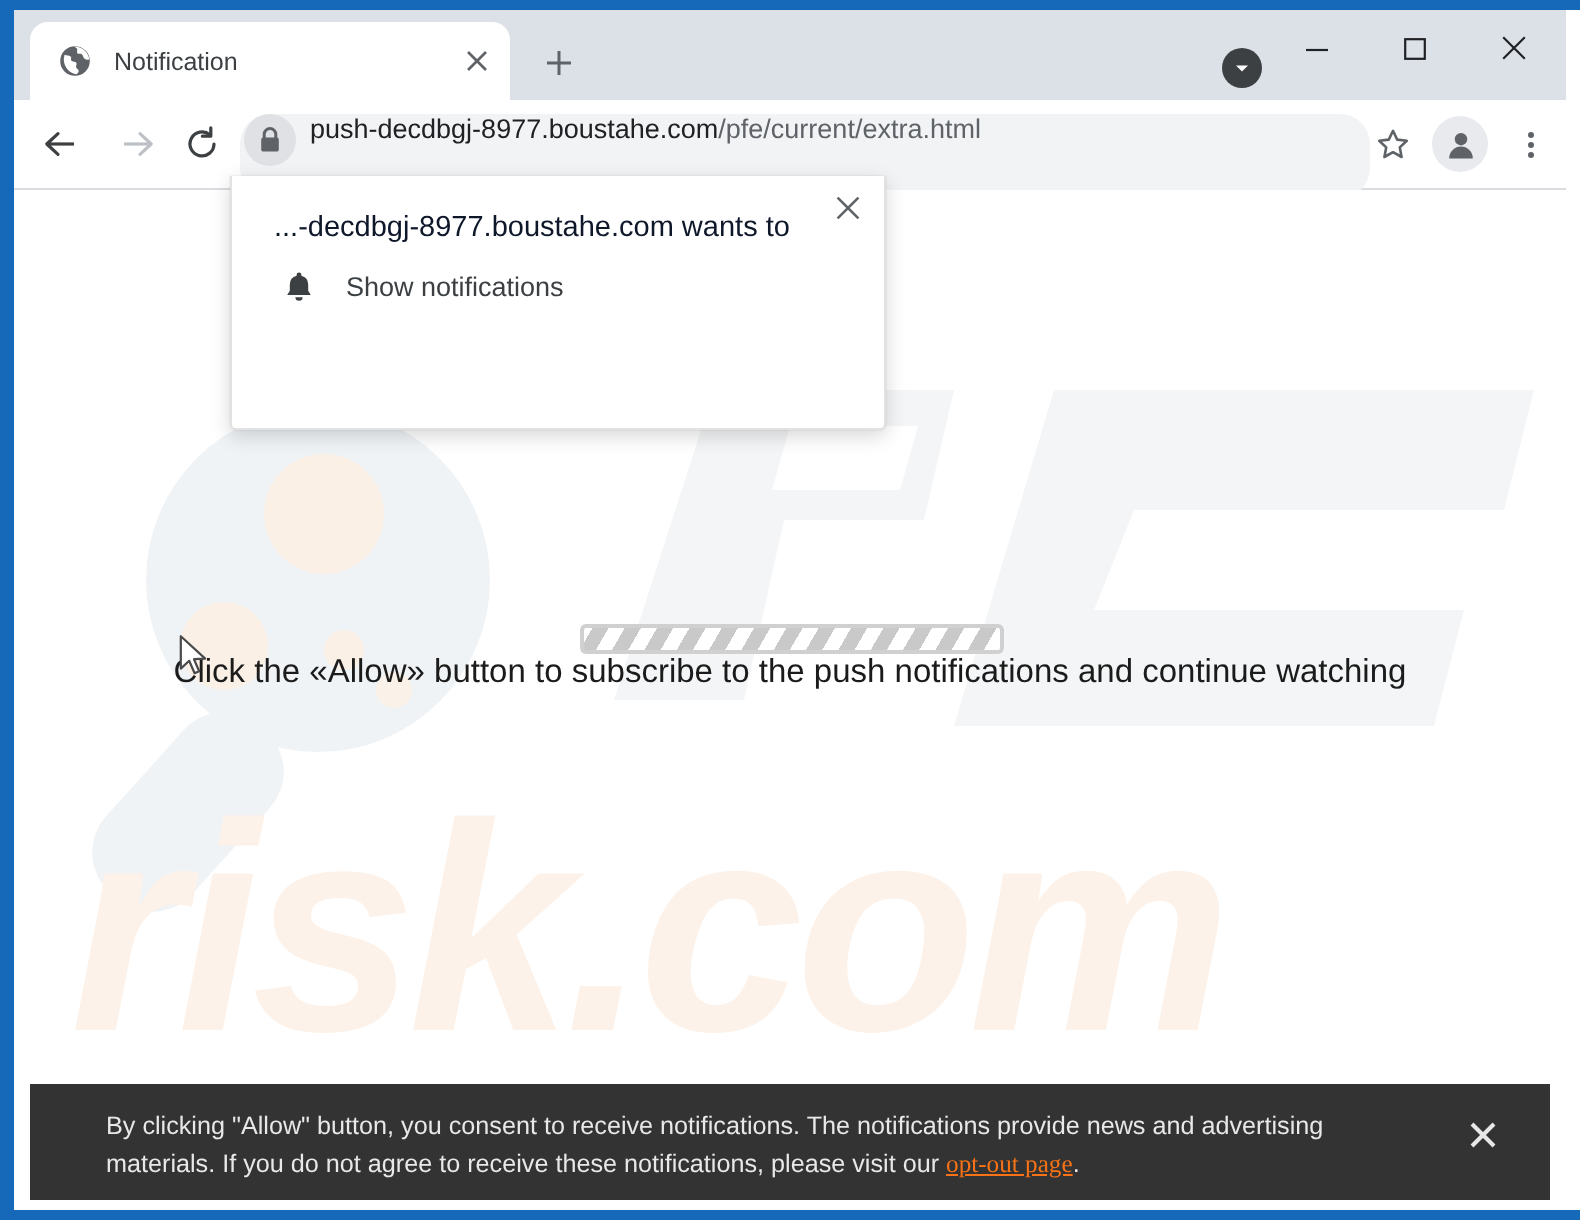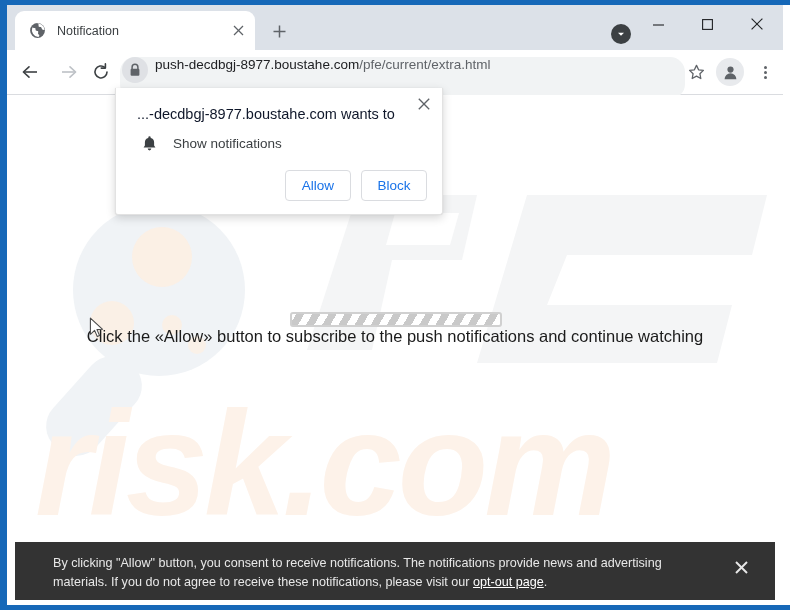--- a/index.html
+++ b/index.html
@@ -247,22 +247,23 @@
   }
   #consent-text {
     position: absolute;
     left: 38px; top: 12px;
     width: 660px;
     font-size: 12.6px;
     line-height: 19px;
     color: #e8e8e8;
   }
   #consent-optout-link {
-    color: #ffffff;
+    color: #f97316;
     text-decoration: underline;
+    font-family: Liberation Serif, serif;
   }
   #consent-close {
     position: absolute;
     left: 713px; top: 12px;
     width: 26px; height: 26px;
     display: flex;
     align-items: center;
     justify-content: center;
     color: #e8e8e8;
     font-size: 15px;
@@ -498,20 +499,16 @@
       <div id="permission-request-row">
         <span id="permission-bell-icon">
           <svg width="19" height="19" viewBox="0 0 19 19">
             <path d="M9.5 2.2a1.2 1.2 0 011.2 1.2v.5a4.6 4.6 0 013.4 4.4v3.1l1.3 2.1H3.6l1.3-2.1V8.3a4.6 4.6 0 013.4-4.4v-.5a1.2 1.2 0 011.2-1.2z" fill="#3c4043"></path>
             <path d="M7.7 14.6h3.6a1.8 1.8 0 01-3.6 0z" fill="#3c4043"></path>
           </svg>
         </span>
         <span id="permission-request-label">Show notifications</span>
       </div>
 
-      <div id="permission-actions">
-        <button class="perm-btn">Allow</button>
-        <button class="perm-btn">Block</button>
-      </div>
     </div>
 
   </div>
 </div>
 
 </body></html>

